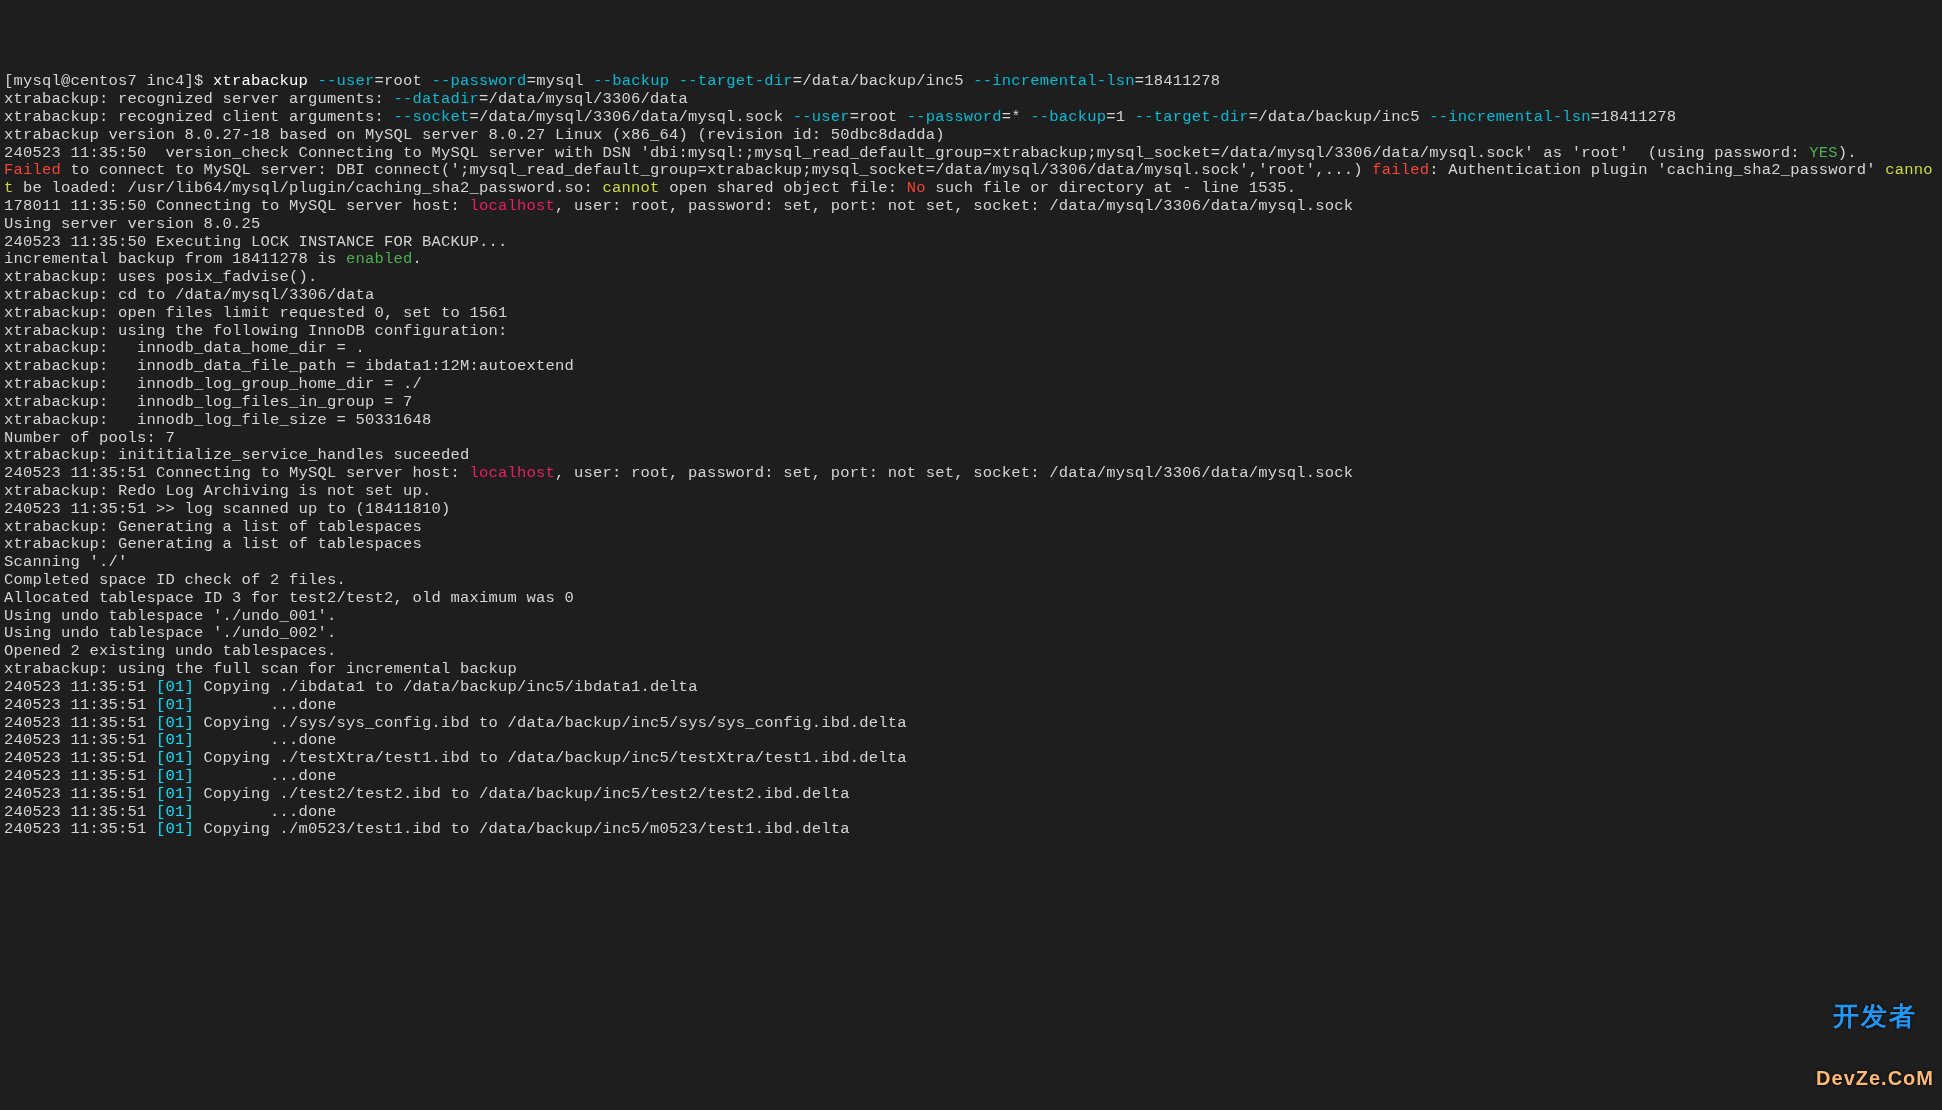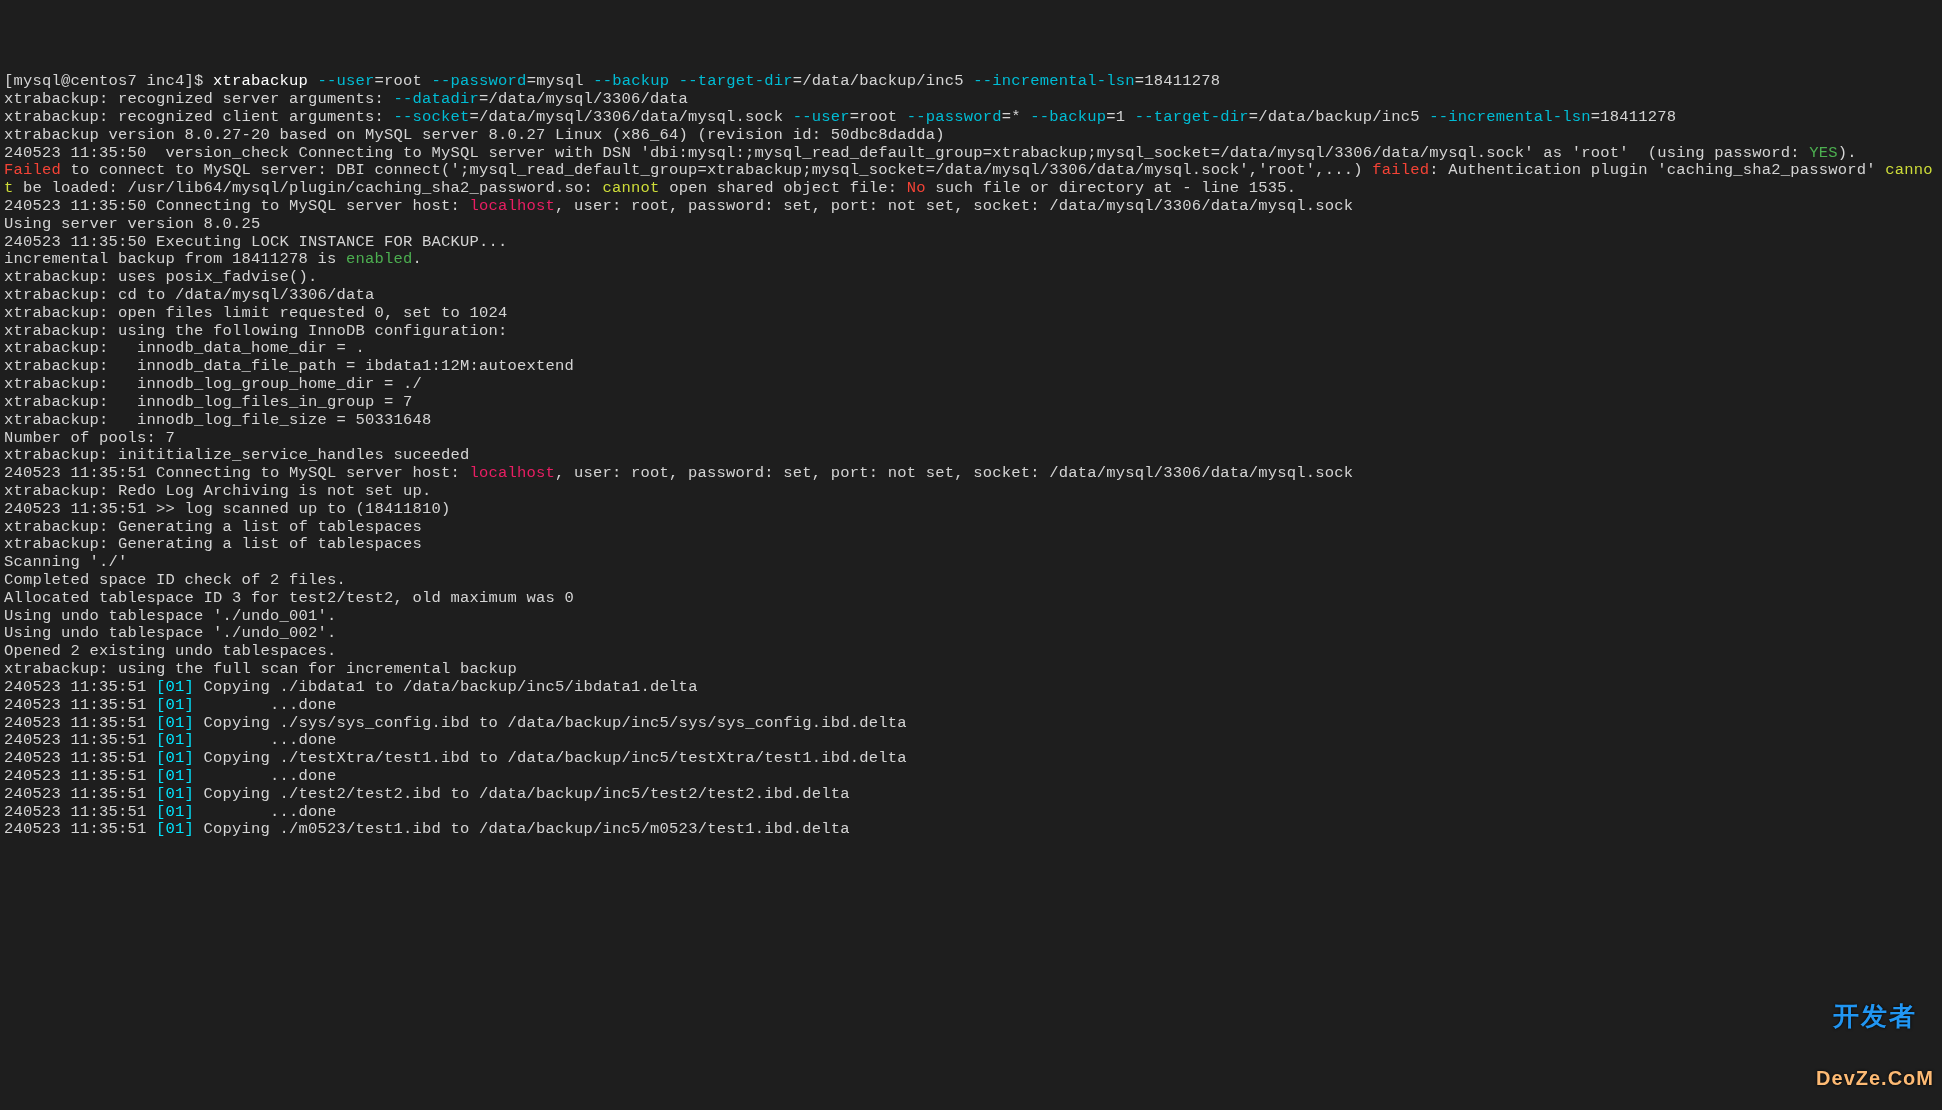--- a/index.html
+++ b/index.html
@@ -49,30 +49,30 @@
   }
 </style>
 </head>
 <body>
 
 
 
 <div><span><span>[mysql@centos7 inc4]$ </span><span class="white">xtrabackup </span><span class="cyan">--user</span><span>=root </span><span class="cyan">--password</span><span>=mysql </span><span class="cyan">--backup </span><span class="cyan">--target-dir</span><span>=/data/backup/inc5 </span><span class="cyan">--incremental-lsn</span><span>=18411278</span></span>
 <span><span>xtrabackup: recognized server arguments: </span><span class="cyan">--datadir</span><span>=/data/mysql/3306/data </span></span>
 <span><span>xtrabackup: recognized client arguments: </span><span class="cyan">--socket</span><span>=/data/mysql/3306/data/mysql.sock </span><span class="cyan">--user</span><span>=root </span><span class="cyan">--password</span><span>=* </span><span class="cyan">--backup</span><span>=1 </span><span class="cyan">--target-dir</span><span>=/data/backup/inc5 </span><span class="cyan">--incremental-lsn</span><span>=18411278 </span></span>
-<span>xtrabackup version 8.0.27-20 based on MySQL server 8.0.27 Linux (x86_64) (revision id: 50dbc8dadda)</span>
+<span>xtrabackup version 8.0.27-18 based on MySQL server 8.0.27 Linux (x86_64) (revision id: 50dbc8dadda)</span>
 <span><span>240523 11:35:50  version_check Connecting to MySQL server with DSN 'dbi:mysql:;mysql_read_default_group=xtrabackup;mysql_socket=/data/mysql/3306/data/mysql.sock' as 'root'  (using password: </span><span class="green">YES</span><span>).</span></span>
 <span><span class="red">Failed</span><span> to connect to MySQL server: DBI connect(';mysql_read_default_group=xtrabackup;mysql_socket=/data/mysql/3306/data/mysql.sock','root',...) </span><span class="red">failed</span><span>: Authentication plugin 'caching_sha2_password' </span><span class="yellow">cannot</span><span> be loaded: /usr/lib64/mysql/plugin/caching_sha2_password.so: </span><span class="yellow">cannot</span><span> open shared object file: </span><span class="red">No</span><span> such file or directory at - line 1535.</span></span>
-<span><span>240523 11:35:50 Connecting to MySQL server host: </span><span class="magenta">localhost</span><span>, user: root, password: set, port: not set, socket: /data/mysql/3306/data/mysql.sock</span></span>
+<span><span>178011 11:35:50 Connecting to MySQL server host: </span><span class="magenta">localhost</span><span>, user: root, password: set, port: not set, socket: /data/mysql/3306/data/mysql.sock</span></span>
 <span>Using server version 8.0.25</span>
 <span>240523 11:35:50 Executing LOCK INSTANCE FOR BACKUP...</span>
 <span><span>incremental backup from 18411278 is </span><span class="green">enabled</span><span>.</span></span>
 <span>xtrabackup: uses posix_fadvise().</span>
 <span>xtrabackup: cd to /data/mysql/3306/data</span>
-<span>xtrabackup: open files limit requested 0, set to 1024</span>
+<span>xtrabackup: open files limit requested 0, set to 1561</span>
 <span>xtrabackup: using the following InnoDB configuration:</span>
 <span>xtrabackup:   innodb_data_home_dir = .</span>
 <span>xtrabackup:   innodb_data_file_path = ibdata1:12M:autoextend</span>
 <span>xtrabackup:   innodb_log_group_home_dir = ./</span>
 <span>xtrabackup:   innodb_log_files_in_group = 7</span>
 <span>xtrabackup:   innodb_log_file_size = 50331648</span>
 <span>Number of pools: 7</span>
 <span>xtrabackup: inititialize_service_handles suceeded</span>
 <span><span>240523 11:35:51 Connecting to MySQL server host: </span><span class="magenta">localhost</span><span>, user: root, password: set, port: not set, socket: /data/mysql/3306/data/mysql.sock</span></span>
 <span>xtrabackup: Redo Log Archiving is not set up.</span>

